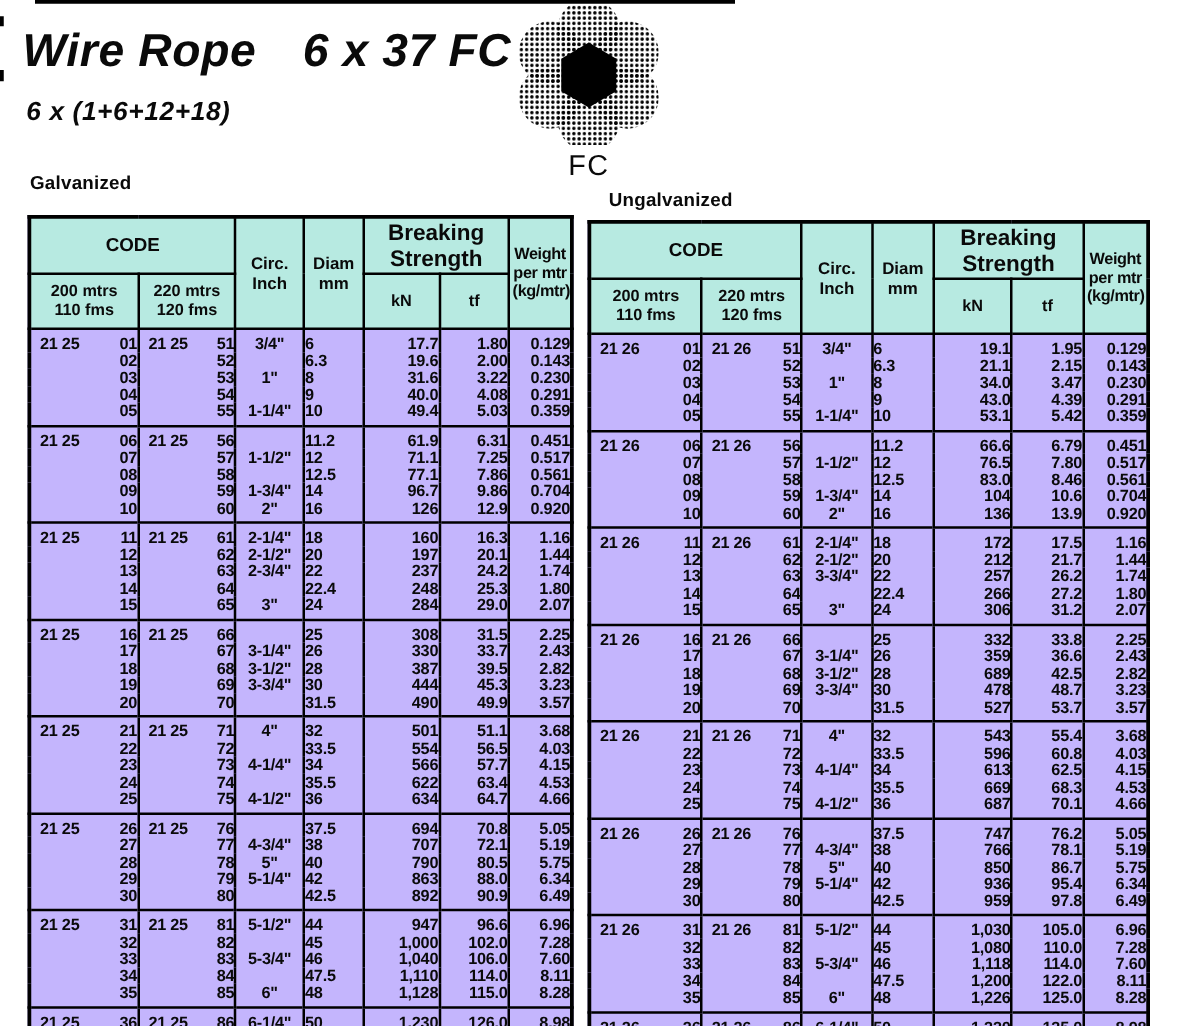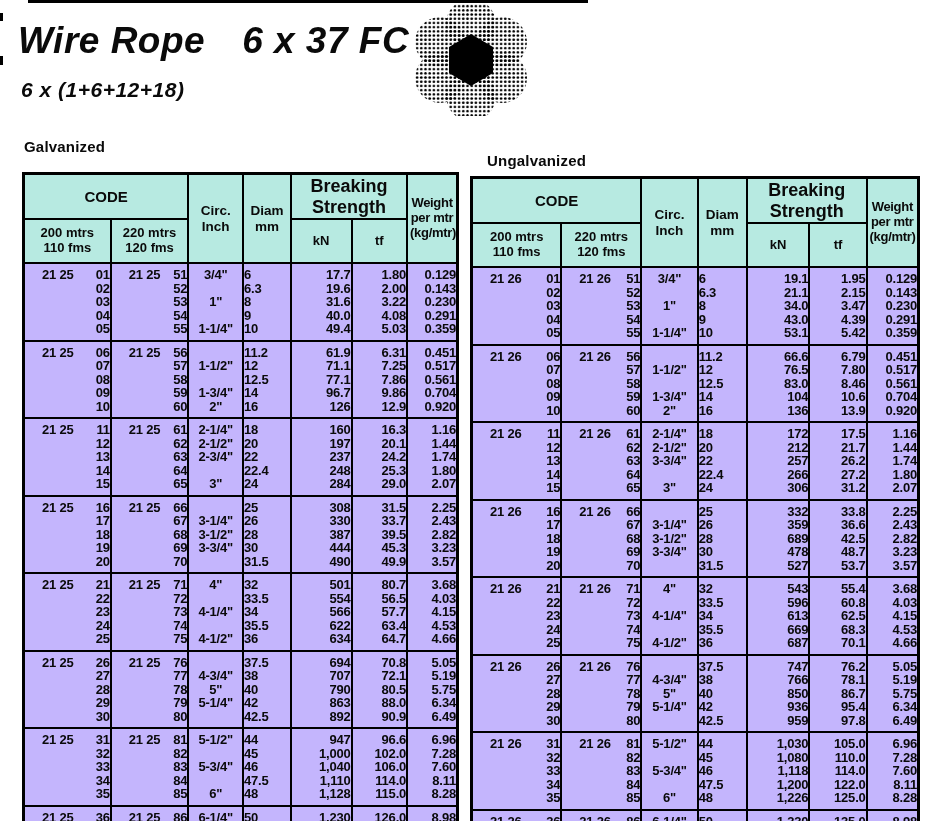--- a/index.html
+++ b/index.html
@@ -51,21 +51,21 @@
   table.spec-table td {
     border-left:2px solid #000; border-right:2px solid #000;
     padding:0; font-weight:bold; font-size:13px; line-height:13.5px;
     letter-spacing:-0.2px; vertical-align:top;
   }
   tbody tr:first-child td { padding-top:4px; }
   tbody tr:last-child  td { padding-bottom:4px; }
   tbody.single td { padding-top:12px; padding-bottom:12px; }
 
   td.c-code { text-align:right; padding-right:14px; }
-  td.c-code .pfx { float:left; padding-left:17px; }
+  td.c-code .pfx { float:left; padding-left:7px; }
   td.c-circ { text-align:center; }
   td.c-diam { text-align:left; padding-left:5px; }
   td.c-kn   { text-align:right; padding-right:16px; }
   td.c-tf   { text-align:right; padding-right:12px; }
   td.c-wt   { text-align:right; padding-right:5px; }
 </style>
 </head>
 <body>
 
 <div class="artifact" style="left:28px; top:0; width:560px; height:3px;"></div>
@@ -87,20 +87,21 @@
     <g>
       <circle cx="56" cy="20" r="25" fill="url(#stipple)"></circle>
       <circle cx="87" cy="38" r="25" fill="url(#stipple)"></circle>
       <circle cx="87" cy="74" r="25" fill="url(#stipple)"></circle>
       <circle cx="56" cy="92" r="25" fill="url(#stipple)"></circle>
       <circle cx="25" cy="74" r="25" fill="url(#stipple)"></circle>
       <circle cx="25" cy="38" r="25" fill="url(#stipple)"></circle>
       <polygon points="56,30 78,43 78,69 56,82 34,69 34,43" fill="#000"></polygon>
     </g>
   </svg>
+  <div class="fc-label">FC</div>
 </div>
 
 <div class="section-label" id="label-left">Galvanized</div>
 <div class="section-label" id="label-right">Ungalvanized</div>
 
 <div class="table-wrap" id="table-left">
     <table class="spec-table">
       <colgroup>
         <col style="width: 20.1%;">
         <col style="width: 17.9%;">
@@ -320,21 +321,21 @@
           <td class="c-wt">3.57</td>
         </tr>
       </tbody>
       <tbody>
         <tr>
           <td class="c-code"><span class="pfx">21 25</span><span class="sfx">21</span></td>
           <td class="c-code"><span class="pfx">21 25</span><span class="sfx">71</span></td>
           <td class="c-circ">4"</td>
           <td class="c-diam">32</td>
           <td class="c-kn">501</td>
-          <td class="c-tf">80.7</td>
+          <td class="c-tf">51.1</td>
           <td class="c-wt">3.68</td>
         </tr>
         <tr>
           <td class="c-code"><span class="sfx">22</span></td>
           <td class="c-code"><span class="sfx">72</span></td>
           <td class="c-circ"></td>
           <td class="c-diam">33.5</td>
           <td class="c-kn">554</td>
           <td class="c-tf">56.5</td>
           <td class="c-wt">4.03</td>

